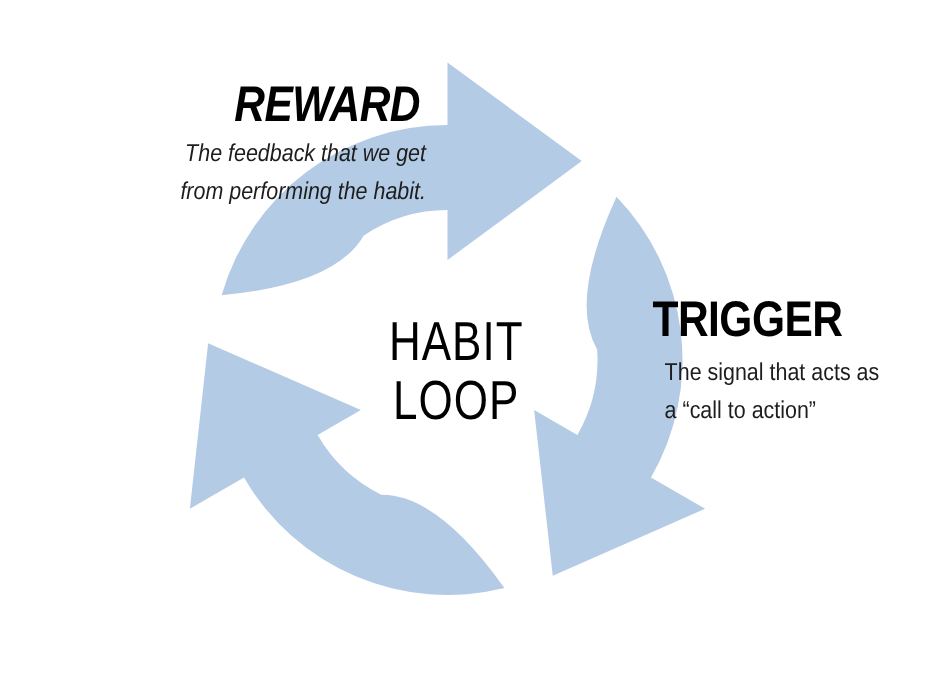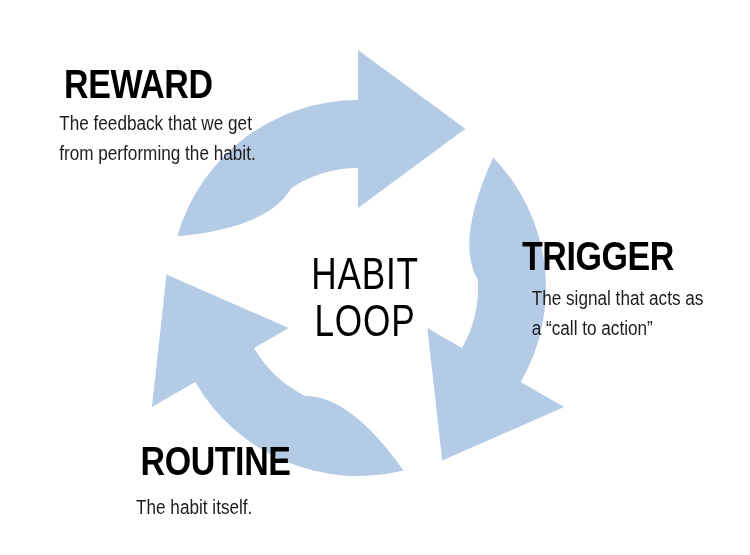--- a/index.html
+++ b/index.html
@@ -29,21 +29,21 @@
   .step-desc {
     font-weight: 400;
     font-size: 19.5px;
     line-height: 30px;
     color: #1d1d1d;
     transform: scaleX(0.88);
     white-space: nowrap;
   }
   .center-origin { transform-origin: 50% 50%; }
   .left-origin   { transform-origin: 0 50%; }
-  .align-center { text-align: left; }
+  .align-center { text-align: right; font-style: italic; }
   .align-left   { text-align: left; }
   #reward-block  { left: 40px;  top: 64px;  width: 320px; }
   #reward-desc   { margin-top: 4px; }
   #trigger-block { left: 522px; top: 236px; width: 230px; }
   #trigger-desc  { margin-top: 7px; padding-left: 11px; }
   #routine-block { left: 118px; top: 441px; width: 300px; }
   #routine-desc  { margin-top: 11px; }
   #center-title {
     position: absolute;
     left: 262px; top: 250px; width: 206px;
@@ -89,20 +89,14 @@
   </div>
 
   <div id="trigger-block" class="step-block align-left">
     <div class="step-title left-origin">TRIGGER</div>
     <div id="trigger-desc" class="step-desc left-origin">
       <div>The signal that acts as</div>
       <div>a “call to action”</div>
     </div>
   </div>
 
-  <div id="routine-block" class="step-block align-center">
-    <div class="step-title center-origin">ROUTINE</div>
-    <div id="routine-desc" class="step-desc center-origin">
-      <div>The habit itself.</div>
-    </div>
-  </div>
 
 </div>
 
 </body></html>

